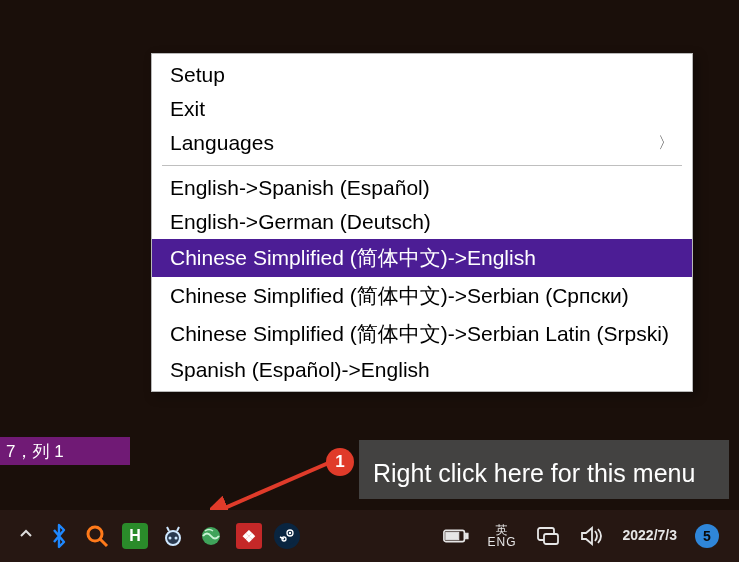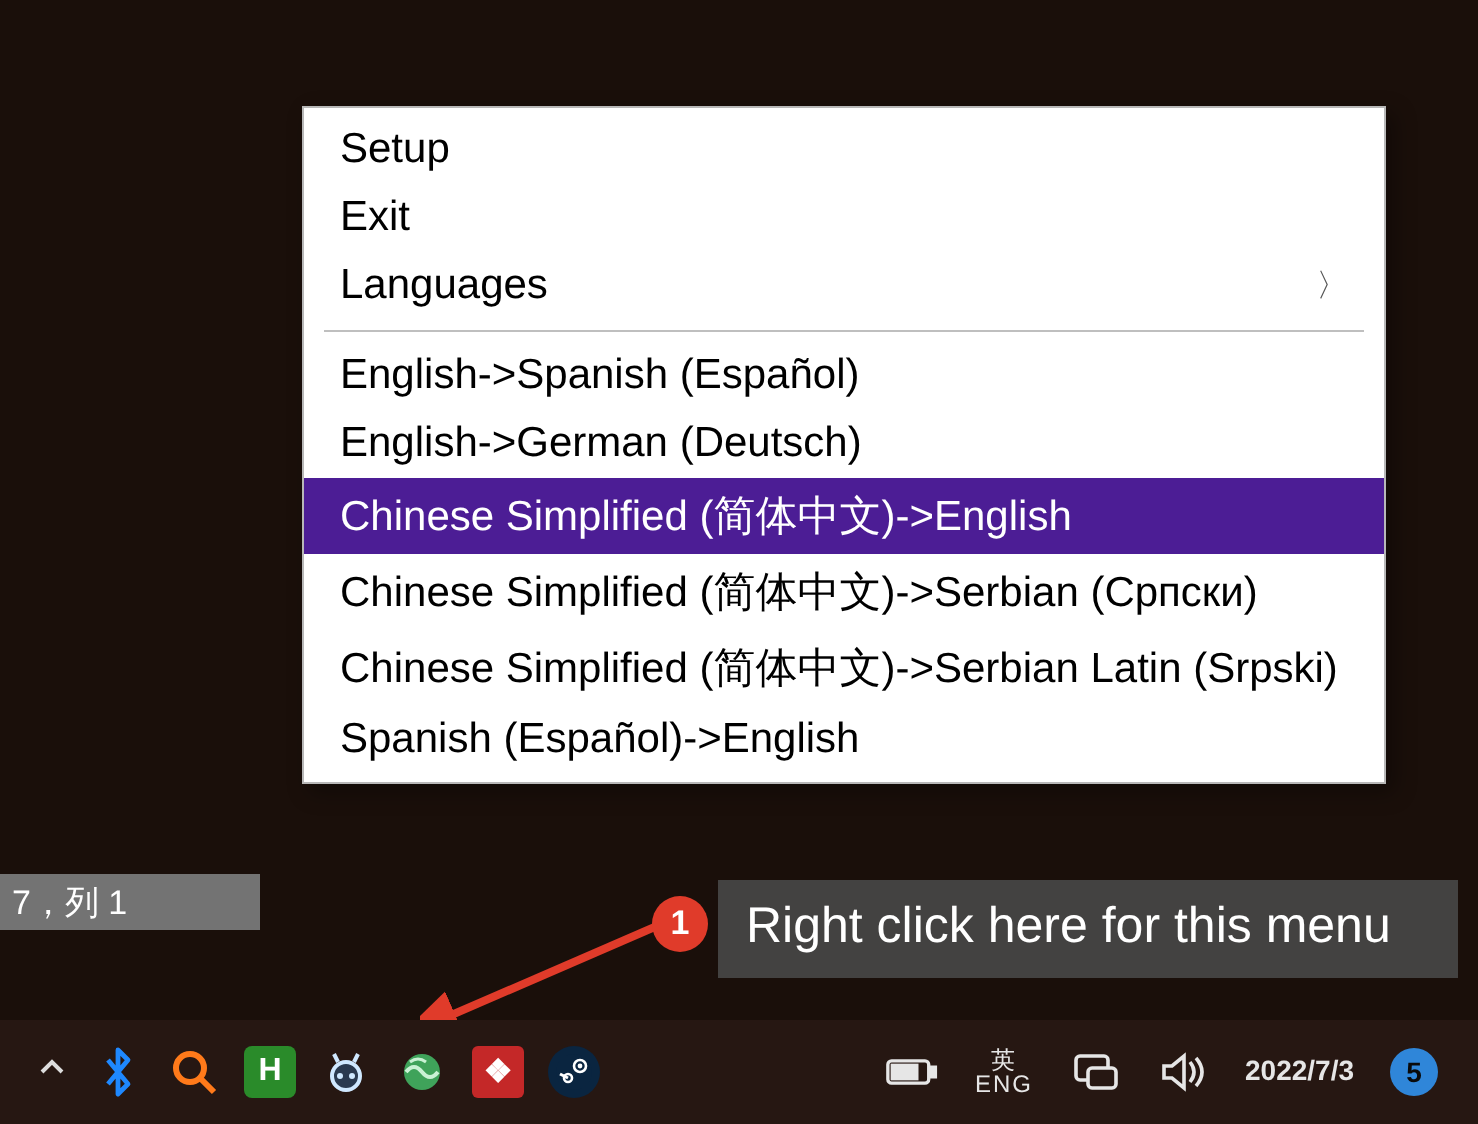--- a/index.html
+++ b/index.html
@@ -37,21 +37,21 @@
     background: #bfbfbf;
     margin: 5px 10px;
   }
 
   .status-left {
     position: absolute;
     left: 0;
     top: 437px;
     width: 130px;
     height: 28px;
-    background: #737373;
+    background: #701a75;
     color: #fff;
     font-size: 17px;
     padding: 3px 6px;
     overflow: hidden;
   }
 
   .annotation-arrow {
     position: absolute;
     left: 210px;
     top: 448px;
@@ -75,21 +75,21 @@
     font-weight: 600;
   }
   .annotation-tooltip {
     position: absolute;
     left: 359px;
     top: 440px;
     width: 370px;
     background: rgba(70,70,70,0.92);
     color: #fff;
     font-size: 25px;
-    padding: 8px 14px 10px 14px;
+    padding: 18px 14px 10px 14px;
     line-height: 1.25;
   }
 
   .taskbar {
     position: absolute;
     left: 0;
     bottom: 0;
     width: 739px;
     height: 52px;
     background: #261712;

